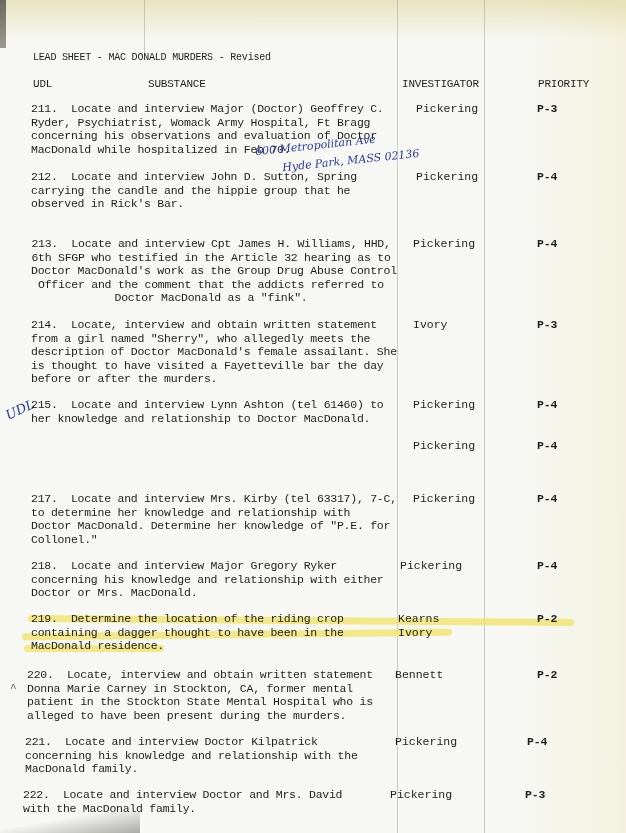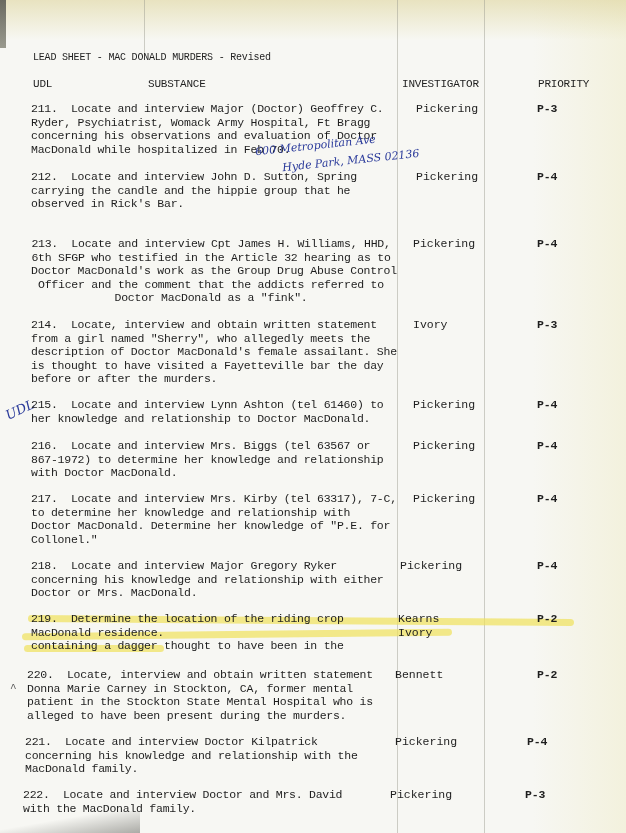--- a/index.html
+++ b/index.html
@@ -109,25 +109,20 @@
   <div class="text pri" style="top:318px;">P-3</div>
 
   <div class="initials">UDL</div>
   <div class="entry" style="top:398px;">
     <span class="line"><span>215.</span>  <span>Locate and interview Lynn Ashton (tel 61460) to</span></span>
     <span class="line">her knowledge and relationship to Doctor MacDonald.</span>
   </div>
   <div class="inv" style="left:413px;top:398px;">Pickering</div>
   <div class="text pri" style="top:398px;">P-4</div>
 
-  <div class="entry" style="top:439px;">
-    <span class="line"><span>216.</span>  <span>Locate and interview Mrs. Biggs (tel 63567 or</span></span>
-    <span class="line">867-1972) to determine her knowledge and relationship</span>
-    <span class="line">with Doctor MacDonald.</span>
-  </div>
   <div class="inv" style="left:413px;top:439px;">Pickering</div>
   <div class="text pri" style="top:439px;">P-4</div>
 
   <div class="entry" style="top:492px;">
     <span class="line"><span>217.</span>  <span>Locate and interview Mrs. Kirby (tel 63317), 7-C,</span></span>
     <span class="line">to determine her knowledge and relationship with</span>
     <span class="line">Doctor MacDonald. Determine her knowledge of "P.E. for</span>
     <span class="line">Collonel."</span>
   </div>
   <div class="inv" style="left:413px;top:492px;">Pickering</div>
@@ -136,22 +131,22 @@
   <div class="entry" style="top:559px;">
     <span class="line"><span>218.</span>  <span>Locate and interview Major Gregory Ryker</span></span>
     <span class="line">concerning his knowledge and relationship with either</span>
     <span class="line">Doctor or Mrs. MacDonald.</span>
   </div>
   <div class="inv" style="left:400px;top:559px;">Pickering</div>
   <div class="text pri" style="top:559px;">P-4</div>
 
   <div class="entry" style="top:612px;">
     <span class="line"><span>219.</span>  <span>Determine the location of the riding crop</span></span>
+    <span class="line">containing a dagger thought to have been in the</span>
     <span class="line">MacDonald residence.</span>
-    <span class="line">containing a dagger thought to have been in the</span>
   </div>
   <div class="inv" style="left:398px;top:612px;">Kearns</div>
   <div class="inv" style="left:398px;top:626px;">Ivory</div>
   <div class="text pri" style="top:612px;">P-2</div>
 
   <div class="tick-mark">^</div>
   <div class="entry" style="top:668px; left:27px;">
     <span class="line"><span>220.</span>  <span>Locate, interview and obtain written statement</span></span>
     <span class="line">Donna Marie Carney in Stockton, CA, former mental</span>
     <span class="line">patient in the Stockton State Mental Hospital who is</span>

